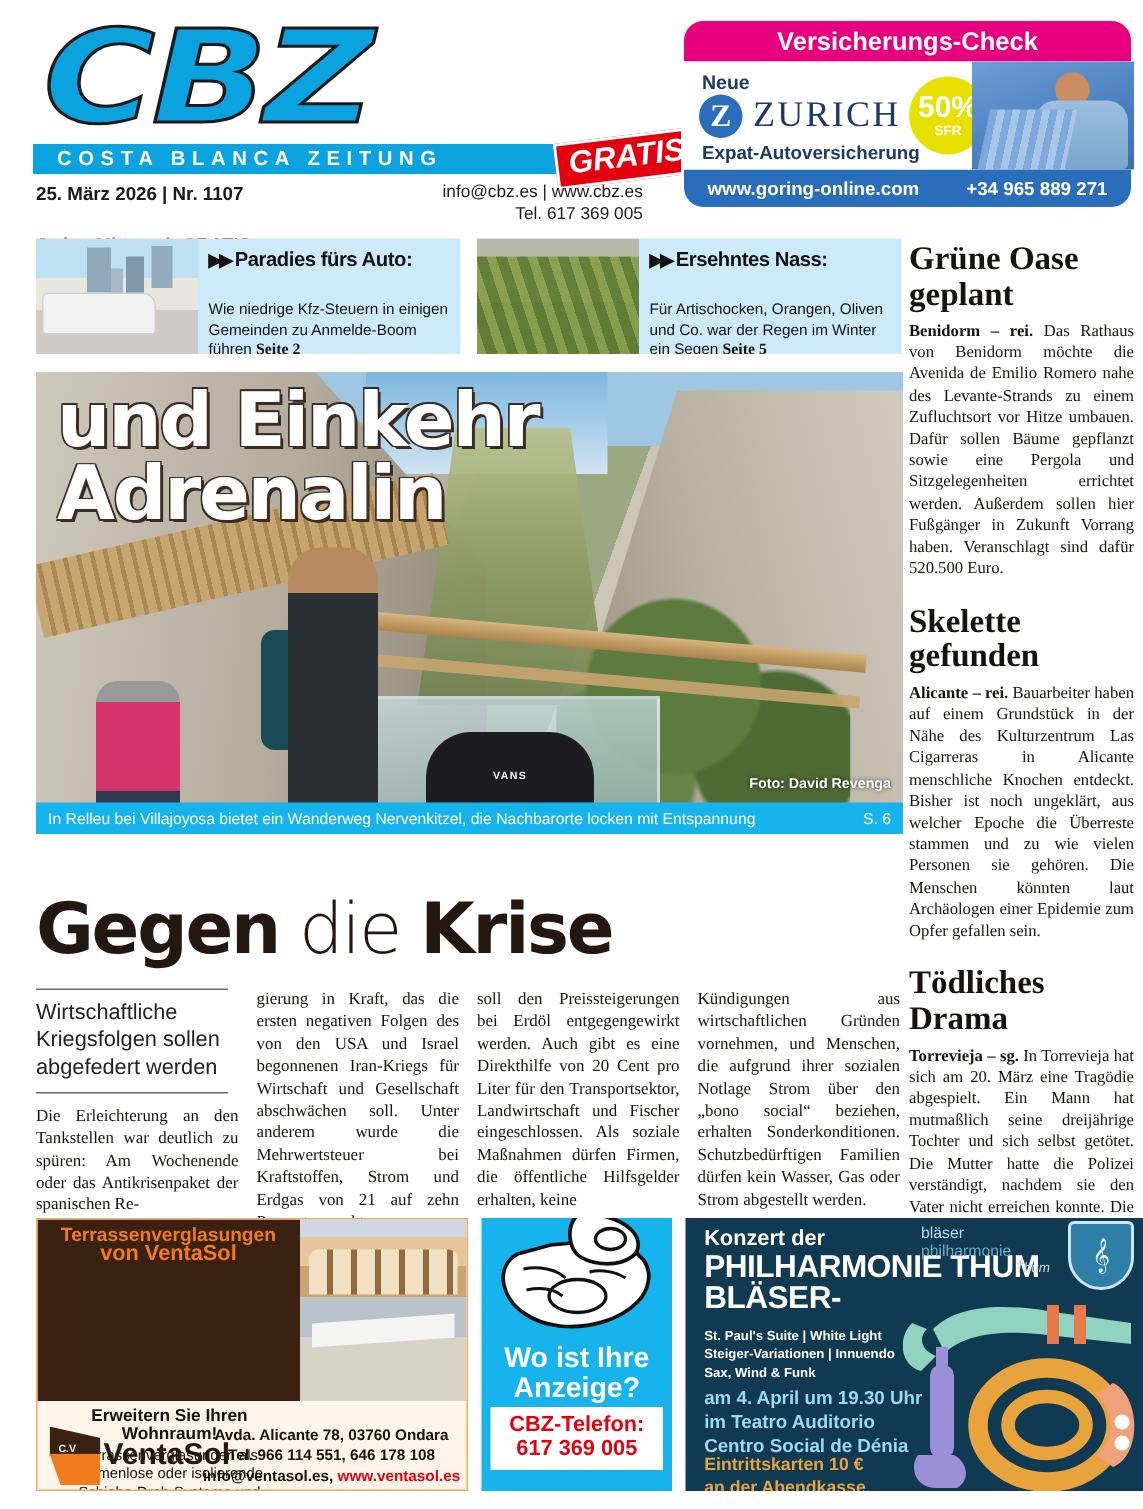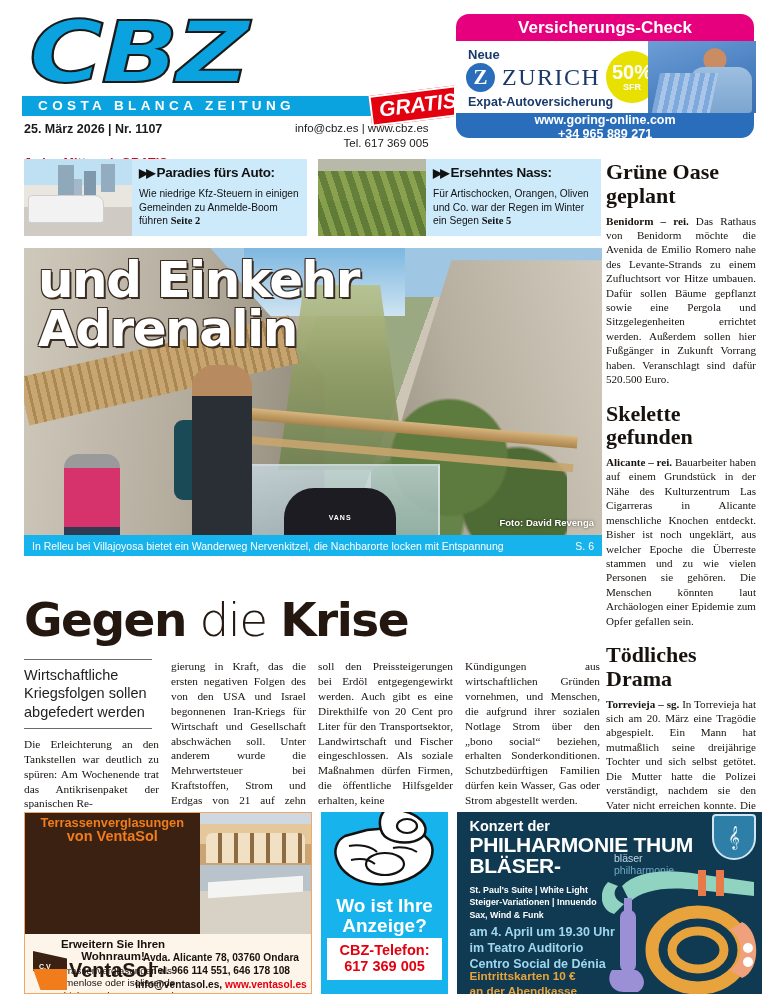--- a/index.html
+++ b/index.html
@@ -106,21 +106,21 @@
   }
   .z-photo .jacket {
     position:absolute; right:4px; bottom:0; width:62px; height:46px;
     background: linear-gradient(180deg,#9dbfe0,#7ba5ce);
     border-radius: 14px 14px 4px 4px;
   }
   .z-foot {
     background: #2a6ebb; color: #fff; height: 25px;
     display: flex; align-items: center; justify-content: space-around;
     font-size: 12.5px; font-weight: 700;
-    border-radius: 0 0 13px 13px; margin: 0 2px; flex-direction: column;
+    border-radius: 0 0 13px 13px; margin: 0 2px;
   }
 
   
   .teasers { position: absolute; left: 24px; top: 159px; width: 578px; display: flex; gap: 11px; }
   .teaser { background: #cdeafa; width: 283px; height: 77px; display: flex; overflow: hidden; }
   .teaser-img { width: 108px; height: 77px; flex: none; }
   .t1img {
     background:
       linear-gradient(180deg,#bfe0f2 0 34%, #e9e6e0 34% 62%, #cfcac4 62% 100%);
     position: relative;
@@ -137,21 +137,21 @@
     background: linear-gradient(180deg,#b9b9a9 0 16%, #7f9150 16% 55%, #5d7a38 55% 100%);
     position: relative;
   }
   .t2img::after {
     content:""; position:absolute; left:0; top:16%; right:0; bottom:0;
     background: repeating-linear-gradient(72deg, rgba(140,165,80,.85) 0 6px, rgba(96,124,55,.85) 6px 13px);
   }
   .teaser-txt { padding: 6px 5px 4px 7px; flex: 1; }
   .teaser-title { font-size: 13.5px; font-weight: 700; color: #111; letter-spacing: -0.3px; }
   .arrows { color: #111; letter-spacing: -2px; margin-right: 3px; font-size: 12px; }
-  .teaser-body { font-size: 10.2px; color: #111; line-height: 1.33; margin-top: 7px; }
+  .teaser-body { font-size: 10.2px; color: #111; line-height: 1.33; margin-top: 20px; }
   .seite { font-weight: 700; font-family: "Liberation Serif", serif; font-size: 10.5px; }
 
   
   .sidebar { position: absolute; right: 6px; top: 160px; width: 150px; }
   .sb-head {
     font-family: "Liberation Serif", serif; font-weight: 700;
     font-size: 22px; line-height: 1.08; color: #17120e; margin-bottom: 6px;
   }
   .sb-body {
     font-family: "Liberation Serif", serif; font-size: 11.1px;
@@ -300,21 +300,21 @@
   .az-t2 { color:#e3000f; font-weight:700; font-size:14.5px; line-height:1.15;}
 
   .ad-konzert {
     width: 305px; height: 182px; background: #103a52; position: relative; overflow: hidden; color: #fff;
   }
   .kz-k { position:absolute; left:12px; top:6px; font-size:14.5px; font-weight:700; }
   .kz-b { position:absolute; left:12px; top:22px; font-size:21px; font-weight:700; line-height:1.02; letter-spacing:-.3px;}
   .kz-prog { position:absolute; left:12px; top:72px; font-size:8.8px; line-height:1.42; font-weight:700; }
   .kz-when { position:absolute; left:12px; top:112px; font-size:12.5px; font-weight:700; line-height:1.28; color:#9ed7f0;}
   .kz-price { position:absolute; left:12px; top:157px; font-size:11.8px; font-weight:700; line-height:1.24; color:#e8a33d;}
-  .kz-logo { position:absolute; right:62px; top:4px; width:86px; text-align:left;margin-top:36px; }
+  .kz-logo { position:absolute; right:62px; top:4px; width:86px; text-align:left; }
   .kz-logo .l1 { font-size:10.5px; color:#bcd8e6; }
   .kz-logo .l2 { font-size:10.5px; color:#6fa8c4; }
   .kz-logo .l3 { font-size:9px; color:#bcd8e6; font-style:italic; text-align:right;}
   .kz-crest {
     position:absolute; right:6px; top:2px; width:44px; height:46px;
     background:#2d7fa8; border-radius: 4px 4px 22px 22px; border:2px solid #cfe6f2;
     display:flex; align-items:center; justify-content:center; font-size:20px; color:#eaf5fa;
   }
   .kz-art { position:absolute; right:0; bottom:0; width:160px; height:142px; }
 </style>
@@ -436,21 +436,21 @@
     <div class="krise-head">
       <span class="b">Gegen</span>
       <span class="l">die</span>
       <span class="b">Krise</span>
     </div>
     <div class="krise-cols">
       <div class="kcol lead">
         <div class="lead-rule"></div>
         <div class="lead-text">Wirtschaftliche Kriegsfolgen sollen abgefedert werden</div>
         <div class="lead-rule2"></div>
-        <div class="ktext">Die Erleichterung an den Tankstellen war deutlich zu spüren: Am Wochenende trat das Antikrisenpaket der spanischen Re-</div>
+        <div class="ktext">Die Erleichterung an den Tankstellen war deutlich zu spüren: Am Wochenende oder das Antikrisenpaket der spanischen Re-</div>
       </div>
       <div class="kcol">
         <div class="ktext">gierung in Kraft, das die ersten negativen Folgen des von den USA und Israel begonnenen Iran-Kriegs für Wirtschaft und Gesellschaft abschwächen soll. Unter anderem wurde die Mehrwertsteuer bei Kraftstoffen, Strom und Erdgas von 21 auf zehn Prozent gesenkt, so</div>
       </div>
       <div class="kcol">
         <div class="ktext">soll den Preissteigerungen bei Erdöl entgegengewirkt werden. Auch gibt es eine Direkthilfe von 20 Cent pro Liter für den Transportsektor, Landwirtschaft und Fischer eingeschlossen. Als soziale Maßnahmen dürfen Firmen, die öffentliche Hilfsgelder erhalten, keine</div>
       </div>
       <div class="kcol">
         <div class="ktext">Kündigungen aus wirtschaftlichen Gründen vornehmen, und Menschen, die aufgrund ihrer sozialen Notlage Strom über den „bono social“ beziehen, erhalten Sonderkonditionen. Schutzbedürftigen Familien dürfen kein Wasser, Gas oder Strom abgestellt werden.</div>
       </div>

